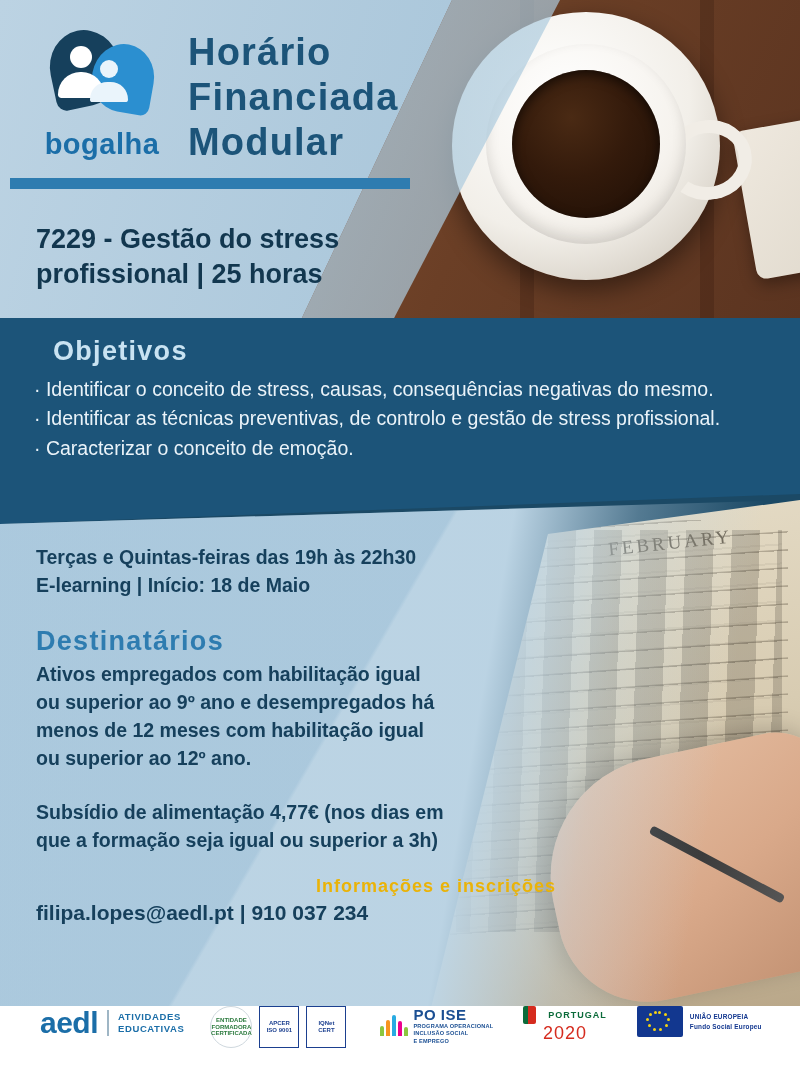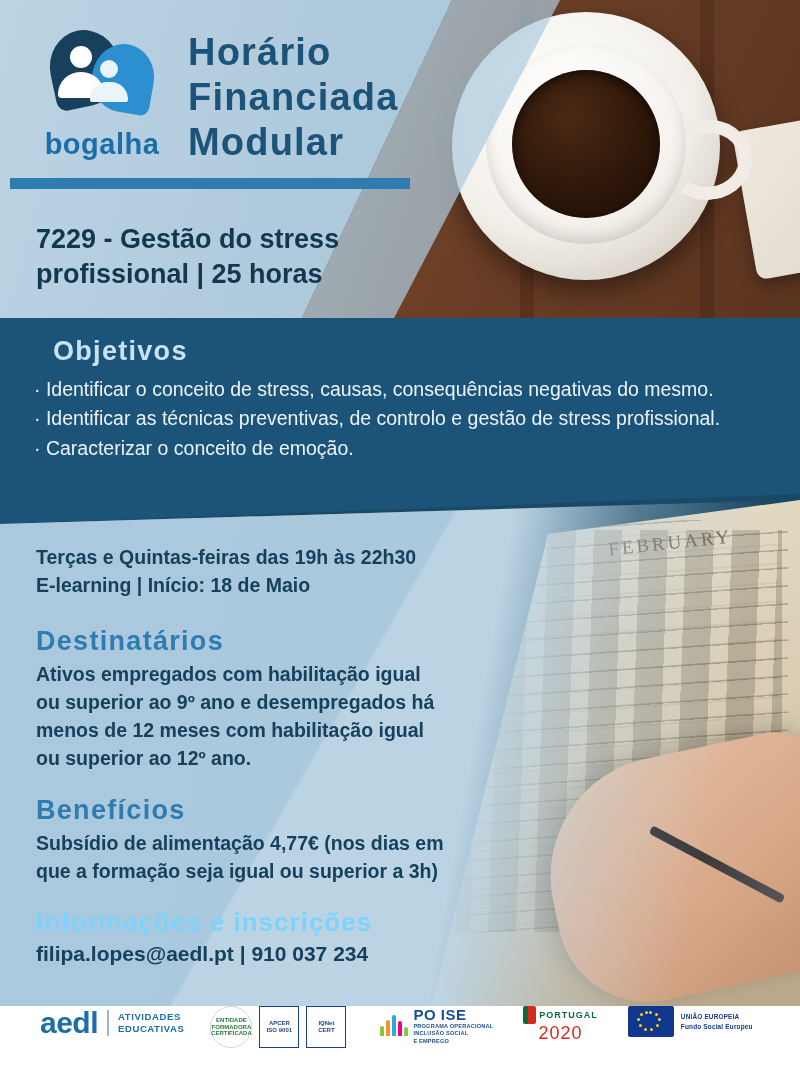--- a/index.html
+++ b/index.html
@@ -306,24 +306,25 @@
   .mid-body {
     font-size: 19.5px;
     font-weight: bold;
     line-height: 1.45;
     color: #16405c;
     margin-top: 3px;
   }
   .gap-lg { height: 26px; }
   .gap-md { height: 22px; }
   .info-head {
-    color: #7dd3fc;
-    font-size: 26px;
+    color: #eab308;
+    font-size: 18px;
     font-weight: bold;
     letter-spacing: 1px;
+    text-align: right;
   }
   .info-line {
     font-size: 21px;
     font-weight: bold;
     color: #16405c;
     margin-top: 4px;
   }
 
   
   .footer {
@@ -422,21 +423,21 @@
   }
   .pt2020 {
     margin-left: 30px;
     display: flex;
     flex-direction: column;
     align-items: center;
   }
   .pt2020-top {
     display: flex;
     align-items: center;
-    gap: 3px;
+    gap: 12px;
   }
   .pt-flag {
     width: 13px; height: 18px;
     background: linear-gradient(90deg, #0b6b3a 0 42%, #d52b1e 42% 100%);
     border-radius: 2px;
   }
   .pt-word {
     font-size: 9px;
     font-weight: bold;
     color: #0b6b3a;
@@ -550,21 +551,20 @@
     <div class="sec-head">Destinatários</div>
     <div class="mid-body">
       <div>Ativos empregados com habilitação igual</div>
       <div>ou superior ao 9º ano e desempregados há</div>
       <div>menos de 12 meses com habilitação igual</div>
       <div>ou superior ao 12º ano.</div>
     </div>
 
     <div class="gap-md"></div>
 
-    <div class="sec-head">Benefícios</div>
     <div class="mid-body">
       <div>Subsídio de alimentação 4,77€ (nos dias em</div>
       <div> que a formação seja igual ou superior a 3h)</div>
     </div>
 
     <div class="gap-md"></div>
 
     <div class="info-head">Informações e inscrições</div>
     <div class="info-line">filipa.lopes@aedl.pt | 910 037 234</div>
   </div>

